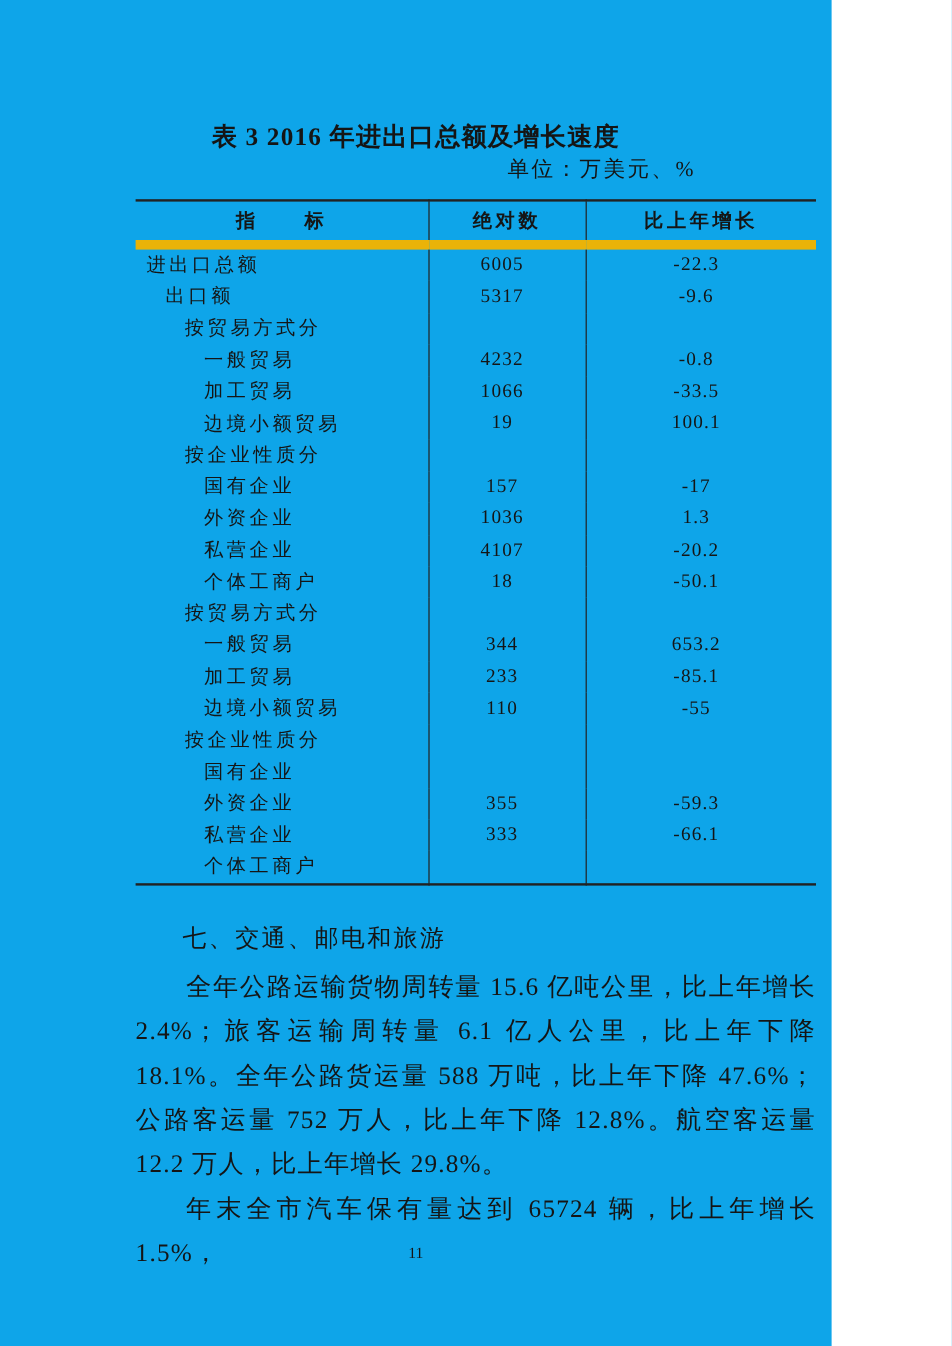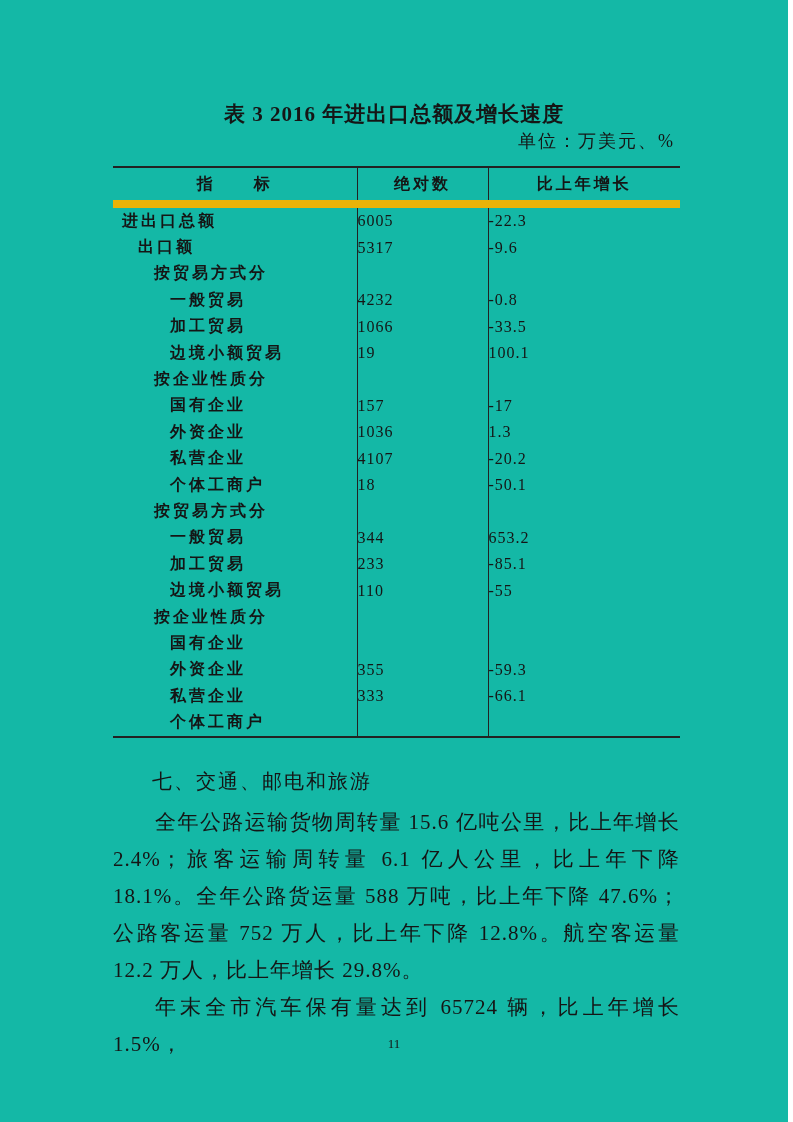--- a/index.html
+++ b/index.html
@@ -8,23 +8,23 @@
     background: #ffffff;
   }
   body {
     width: 793px;
     height: 1122px;
     font-family: "Liberation Serif", "DejaVu Serif", serif;
     color: #151515;
   }
   .page {
     position: relative;
-    width: 788px;
+    width: 693px;
     height: 1122px;
-    background: #14b8a6;
+    background: #0ea5e9;
     overflow: hidden;
   }
   .table-title {
     position: absolute;
     top: 100px;
     left: 0;
     width: 100%;
     margin: 0;
     text-align: center;
     font-size: 21px;
@@ -66,27 +66,27 @@
     border-left: 1px solid #222;
   }
   .stat-table td {
     height: 26.4px;
     padding: 0;
     font-size: 16px;
     vertical-align: middle;
     overflow: hidden;
     white-space: nowrap;
   }
-  .cell-indicator { letter-spacing: 3px; font-weight: bold; }
+  .cell-indicator { letter-spacing: 3px; }
   .indent-0 { padding-left: 9px !important; }
   .indent-1 { padding-left: 25px !important; }
   .indent-2 { padding-left: 41px !important; }
   .indent-3 { padding-left: 57px !important; }
   .cell-num {
-    text-align: left;
+    text-align: center;
     padding-right: 8px !important;
     letter-spacing: 1px;
     font-size: 16.5px;
   }
   .section-heading {
     position: absolute;
     top: 768px;
     left: 152px;
     margin: 0;
     font-family: "Liberation Sans", "DejaVu Sans", sans-serif;

